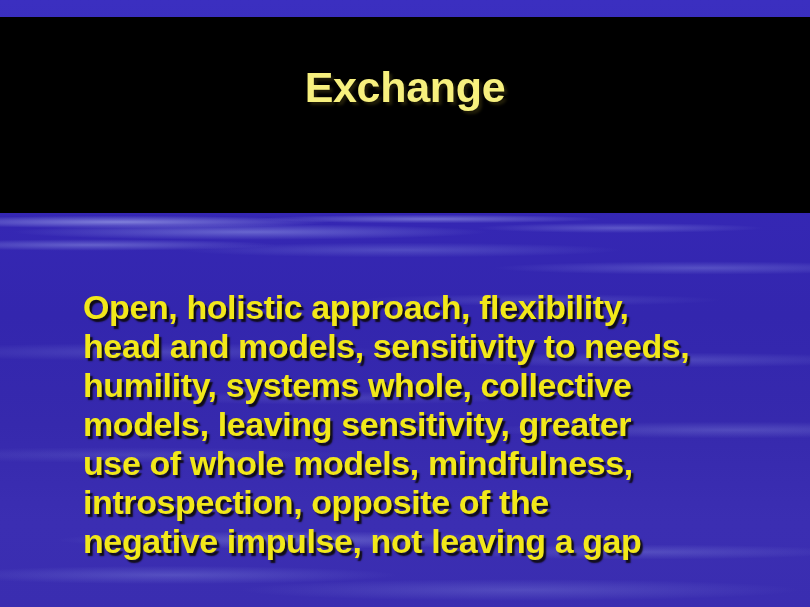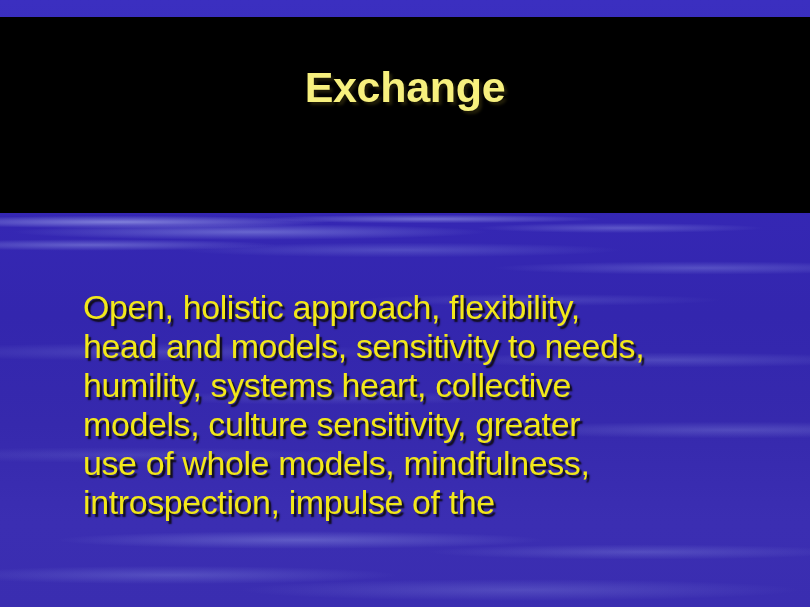--- a/index.html
+++ b/index.html
@@ -93,21 +93,21 @@
 
   
   .body-block {
     position: absolute;
     left: 83px;
     top: 288px;
     width: 716px;
   }
   .body-line {
     font-size: 34px;
-    font-weight: normal;
+    font-weight: bold;
     line-height: 39px;
     letter-spacing: -0.4px;
     color: #f2e81a;
     text-shadow: 2.5px 2.5px 1.5px rgba(10,8,2,0.88);
     white-space: nowrap;
   }
 </style>
 </head>
 <body>
 
@@ -116,19 +116,20 @@
   <div class="bg"></div>
   <div class="bg-streaks"></div>
 
   <div class="title-band"></div>
 
   <div class="slide-title">Exchange</div>
 
   <div class="body-block">
     <div class="body-line">Open, holistic approach, flexibility,</div>
     <div class="body-line">head and models, sensitivity to needs,</div>
-    <div class="body-line">humility, systems heart, collective</div>
-    <div class="body-line">models, culture sensitivity, greater</div>
+    <div class="body-line">humility, systems whole, collective</div>
+    <div class="body-line">models, leaving sensitivity, greater</div>
     <div class="body-line">use of whole models, mindfulness,</div>
-    <div class="body-line">introspection, impulse of the</div>
+    <div class="body-line">introspection, opposite of the</div>
+    <div class="body-line">negative impulse, not leaving a gap</div>
   </div>
 
 </div>
 
 </body></html>

